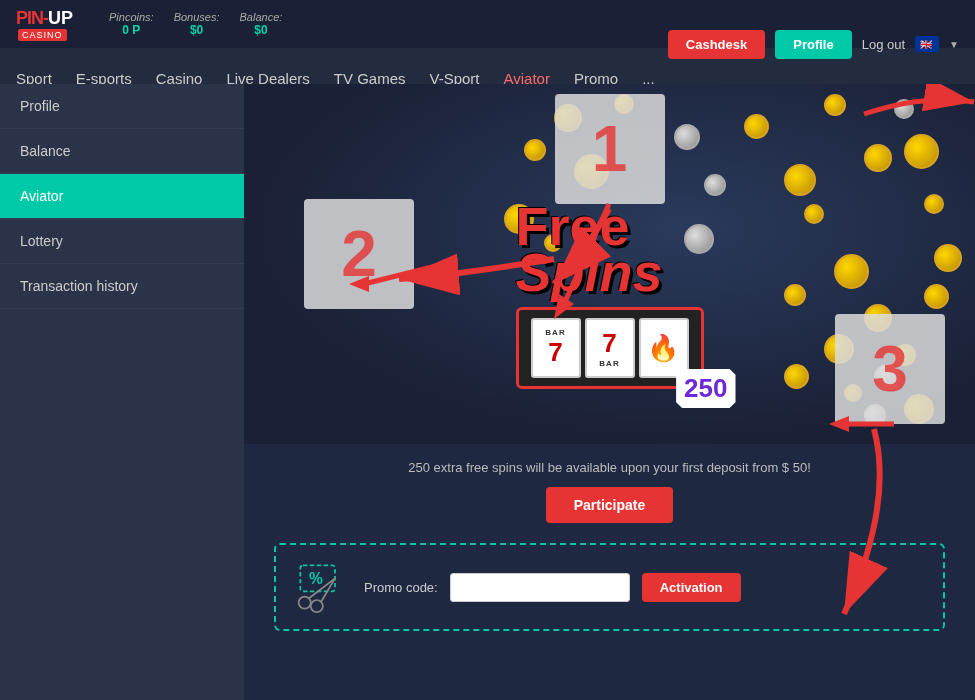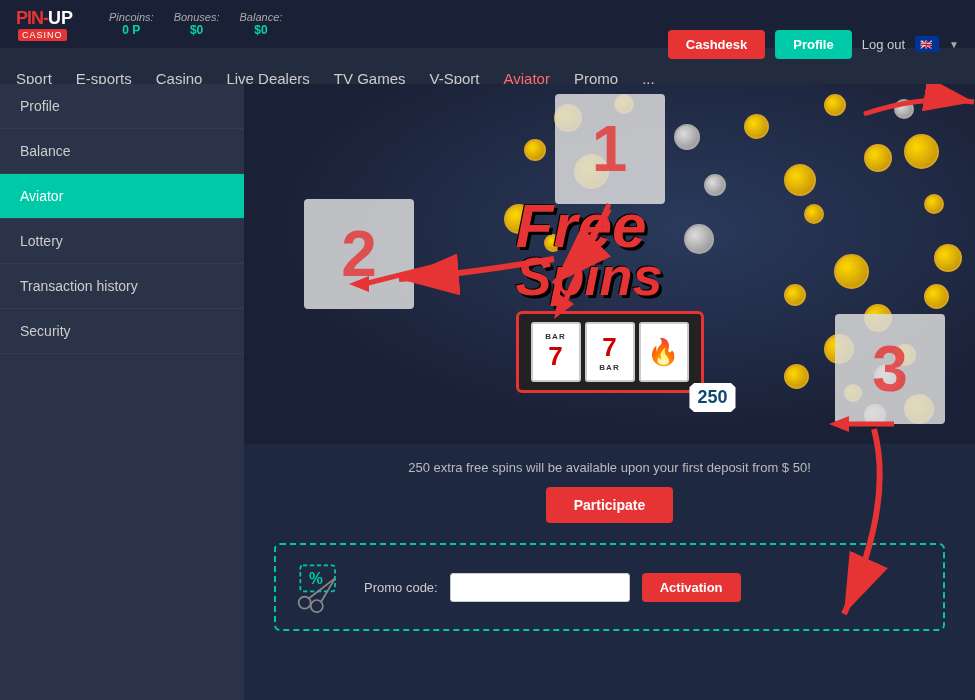--- a/index.html
+++ b/index.html
@@ -393,21 +393,20 @@
 </div>
 
 <div class="main">
 
   <div class="sidebar">
     <div class="sidebar-item">Profile</div>
     <div class="sidebar-item">Balance</div>
     <div class="sidebar-item active">Aviator</div>
     <div class="sidebar-item">Lottery</div>
     <div class="sidebar-item">Transaction history</div>
-    <div class="sidebar-item">Security</div>
   </div>
 
   <div class="content">
 
     <div class="banner-area">
 
       <div class="coins-bg">
 
         <div class="coin" style="width:28px;height:28px;top:20px;left:310px;"></div>
         <div class="coin" style="width:22px;height:22px;top:55px;left:280px;"></div>
@@ -448,38 +447,38 @@
       <div class="step-box" style="width:110px;height:110px;right:30px;top:230px;">
         <span class="step-number">3</span>
       </div>
 
       <div class="step-box" style="width:110px;height:110px;left:50%;transform:translateX(-50%);top:10px;">
         <span class="step-number">1</span>
       </div>
 
       <div class="freespins-center">
         <div style="position:relative;margin-top:60px;">
-          <div style="font-size:62px;font-weight:900;color:#e63333;font-style:italic;text-shadow:3px 3px 0 #000,-1px -1px 0 #000;line-height:1;">Free</div>
+          <div style="font-size:54px;font-weight:900;color:#e63333;text-shadow:3px 3px 0 #000,-1px -1px 0 #000;line-height:1;">Free</div>
           <div style="font-size:54px;font-weight:900;color:#e63333;font-style:italic;text-shadow:3px 3px 0 #000,-1px -1px 0 #000;line-height:1;margin-top:-8px;">Spins</div>
 
           <div class="slot-machine" style="position:relative;margin-top:8px;justify-content:center;">
             <div class="slot-reel">
               <span class="bar-label">BAR</span>
               <span style="font-size:26px;color:#c00;">7</span>
             </div>
             <div class="slot-reel">
               <span style="font-size:26px;color:#c00;">7</span>
               <span class="bar-label">BAR</span>
             </div>
             <div class="slot-reel">
               <span style="font-size:26px;color:#ff8c00;">🔥</span>
             </div>
 
             <div style="position:absolute;bottom:-22px;right:-35px;background:#fff;border-radius:3px;padding:4px 8px;clip-path:polygon(0% 15%, 10% 0%, 90% 0%, 100% 15%, 100% 85%, 90% 100%, 10% 100%, 0% 85%);">
-              <span style="font-size:18px;font-weight:900;color:#0c4a6e;">250</span>
+              <span style="font-size:26px;font-weight:900;color:#6d28d9;">250</span>
             </div>
           </div>
         </div>
       </div>
 
       <svg class="arrow-overlay" viewBox="0 0 731 360" preserveAspectRatio="none" style="position:absolute;top:0;left:0;width:100%;height:100%;z-index:8;pointer-events:none;">
 
         <line x1="365" y1="120" x2="320" y2="220" stroke="#e63333" stroke-width="5"></line>
         <polygon points="310,235 315,210 330,220" fill="#e63333"></polygon>
 

